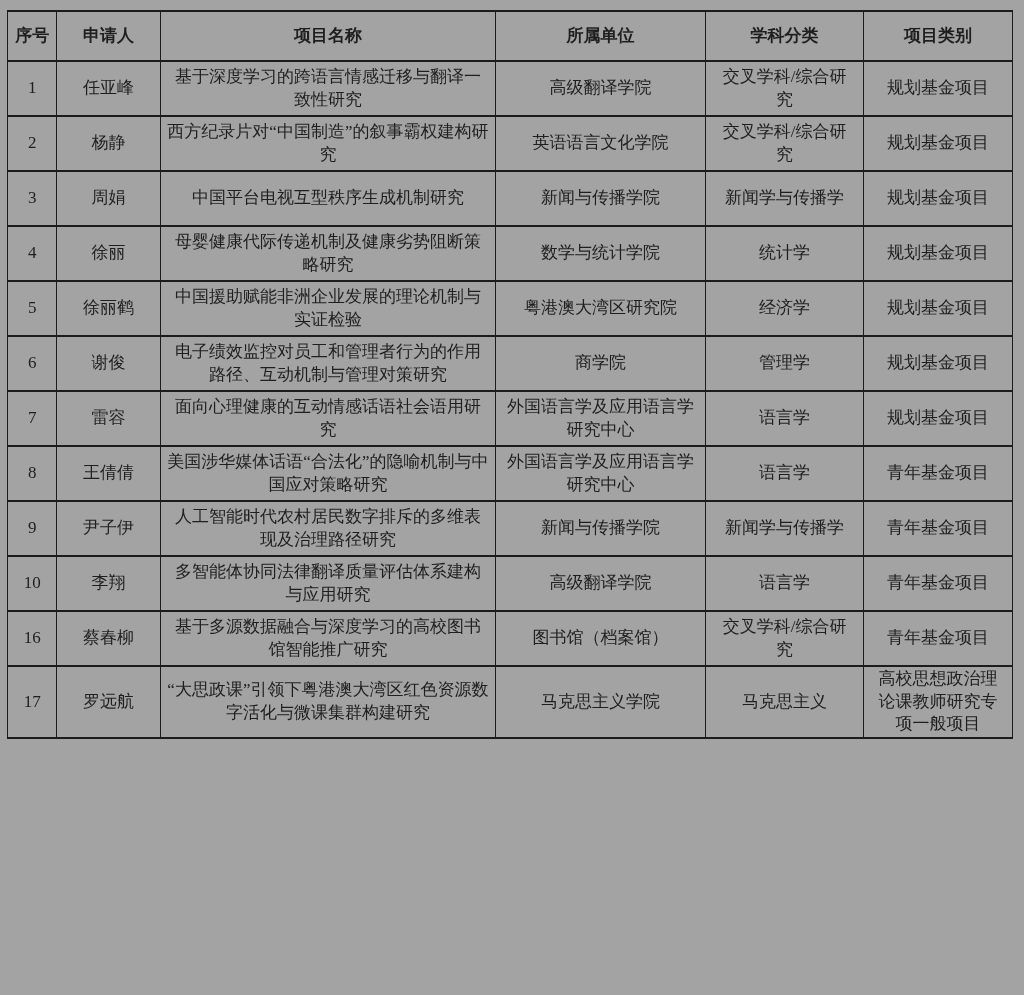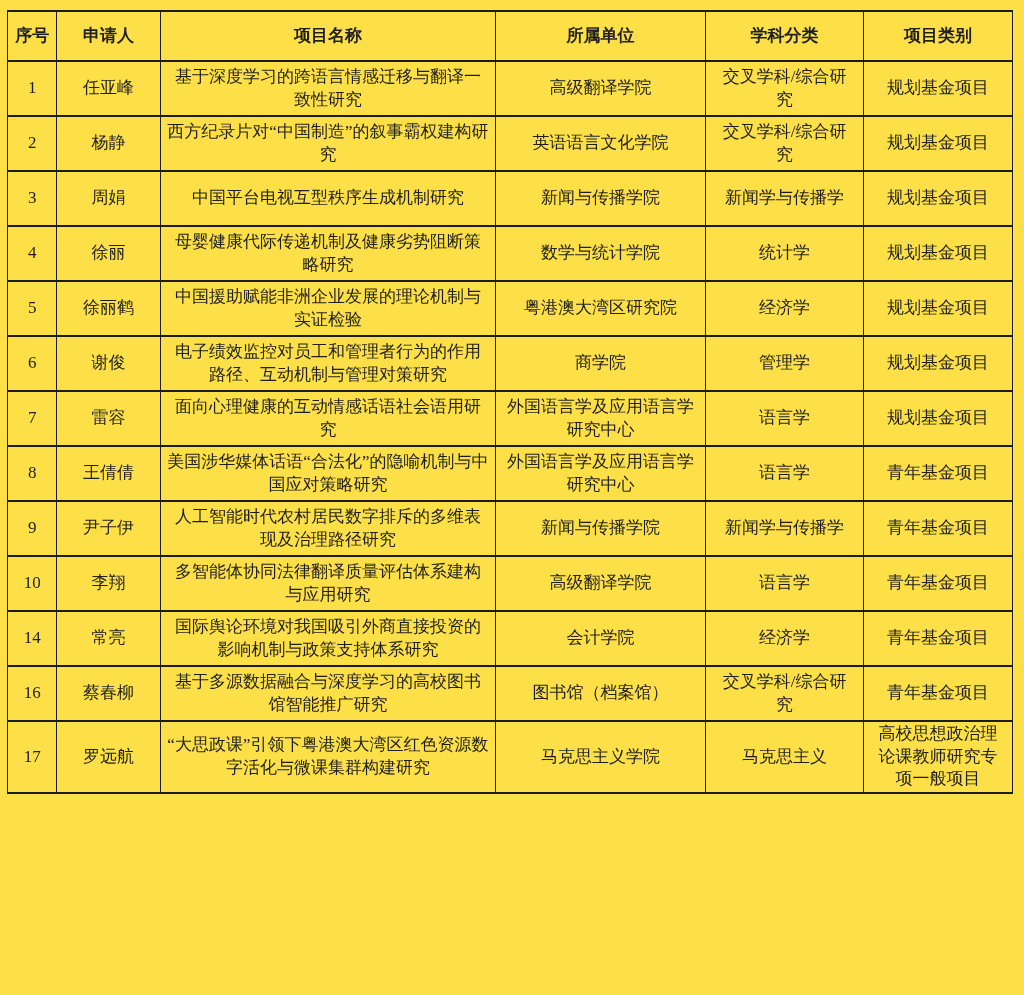--- a/index.html
+++ b/index.html
@@ -7,21 +7,21 @@
     padding: 0;
     background: #ffffff;
     font-family: "Liberation Serif", "DejaVu Serif", serif;
     color: #1f1f1f;
   }
   .page {
     width: 1024px;
     height: 995px;
     box-sizing: border-box;
     padding: 10px 0 0 7px;
-    background: #fde047;
+    background: #a3a3a3;
   }
   table.projects {
     border-collapse: collapse;
     table-layout: fixed;
     width: 1006px;
   }
   th, td {
     border: 1px solid #1c1c1c;
     border-top-width: 2px;
     border-bottom-width: 2px;
@@ -146,28 +146,20 @@
         </tr>
         <tr>
           <td class="col-index">10</td>
           <td class="col-applicant">李翔</td>
           <td class="col-project">多智能体协同法律翻译质量评估体系建构与应用研究</td>
           <td class="col-unit">高级翻译学院</td>
           <td class="col-discipline">语言学</td>
           <td class="col-category">青年基金项目</td>
         </tr>
         <tr>
-          <td class="col-index">14</td>
-          <td class="col-applicant">常亮</td>
-          <td class="col-project">国际舆论环境对我国吸引外商直接投资的影响机制与政策支持体系研究</td>
-          <td class="col-unit">会计学院</td>
-          <td class="col-discipline">经济学</td>
-          <td class="col-category">青年基金项目</td>
-        </tr>
-        <tr>
           <td class="col-index">16</td>
           <td class="col-applicant">蔡春柳</td>
           <td class="col-project">基于多源数据融合与深度学习的高校图书馆智能推广研究</td>
           <td class="col-unit">图书馆（档案馆）</td>
           <td class="col-discipline">交叉学科/综合研究</td>
           <td class="col-category">青年基金项目</td>
         </tr>
         <tr class="tall">
           <td class="col-index">17</td>
           <td class="col-applicant">罗远航</td>

